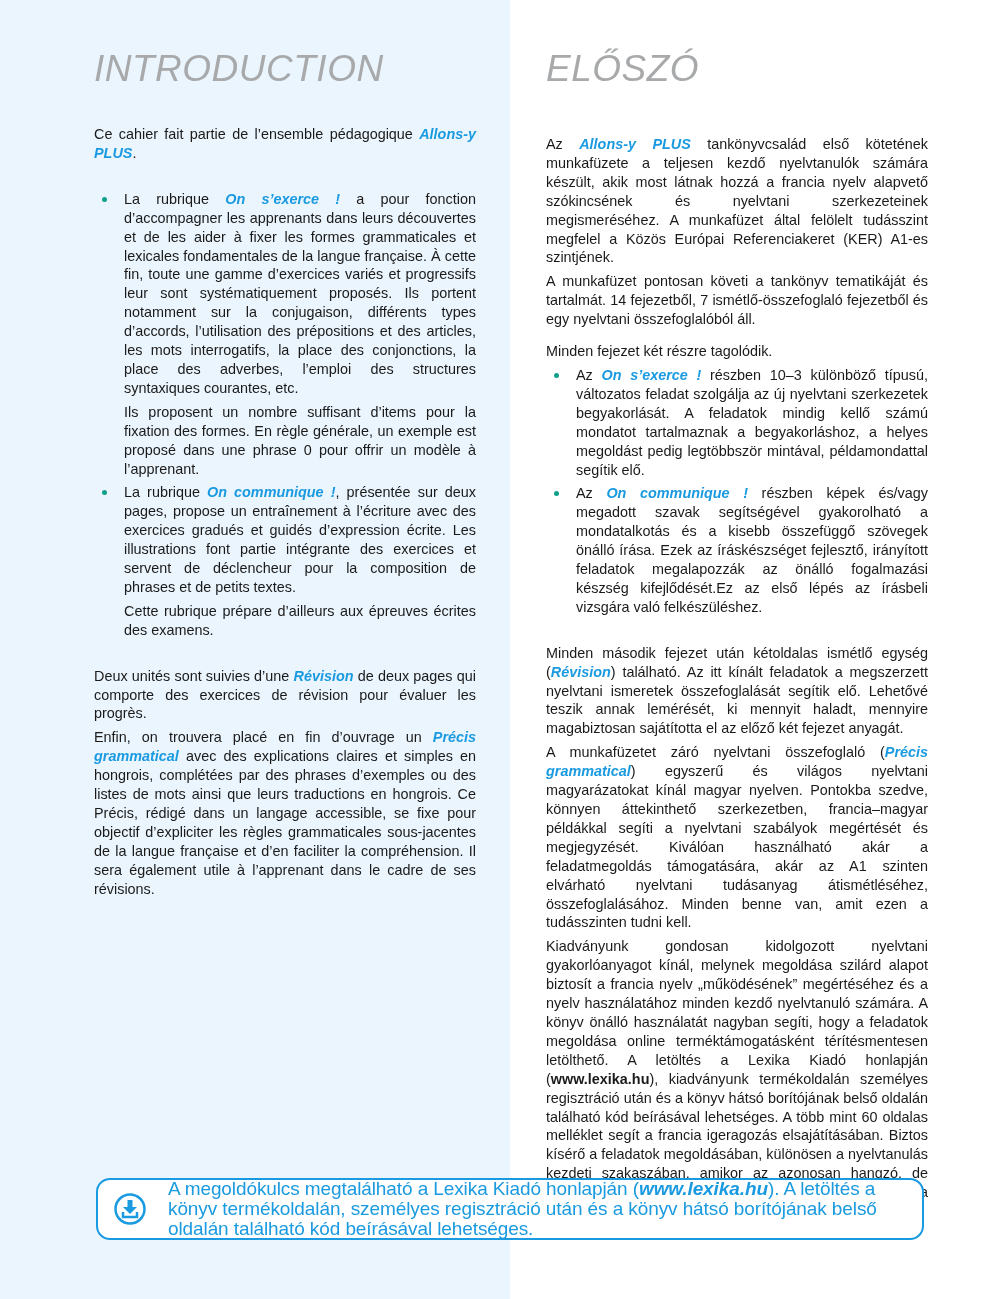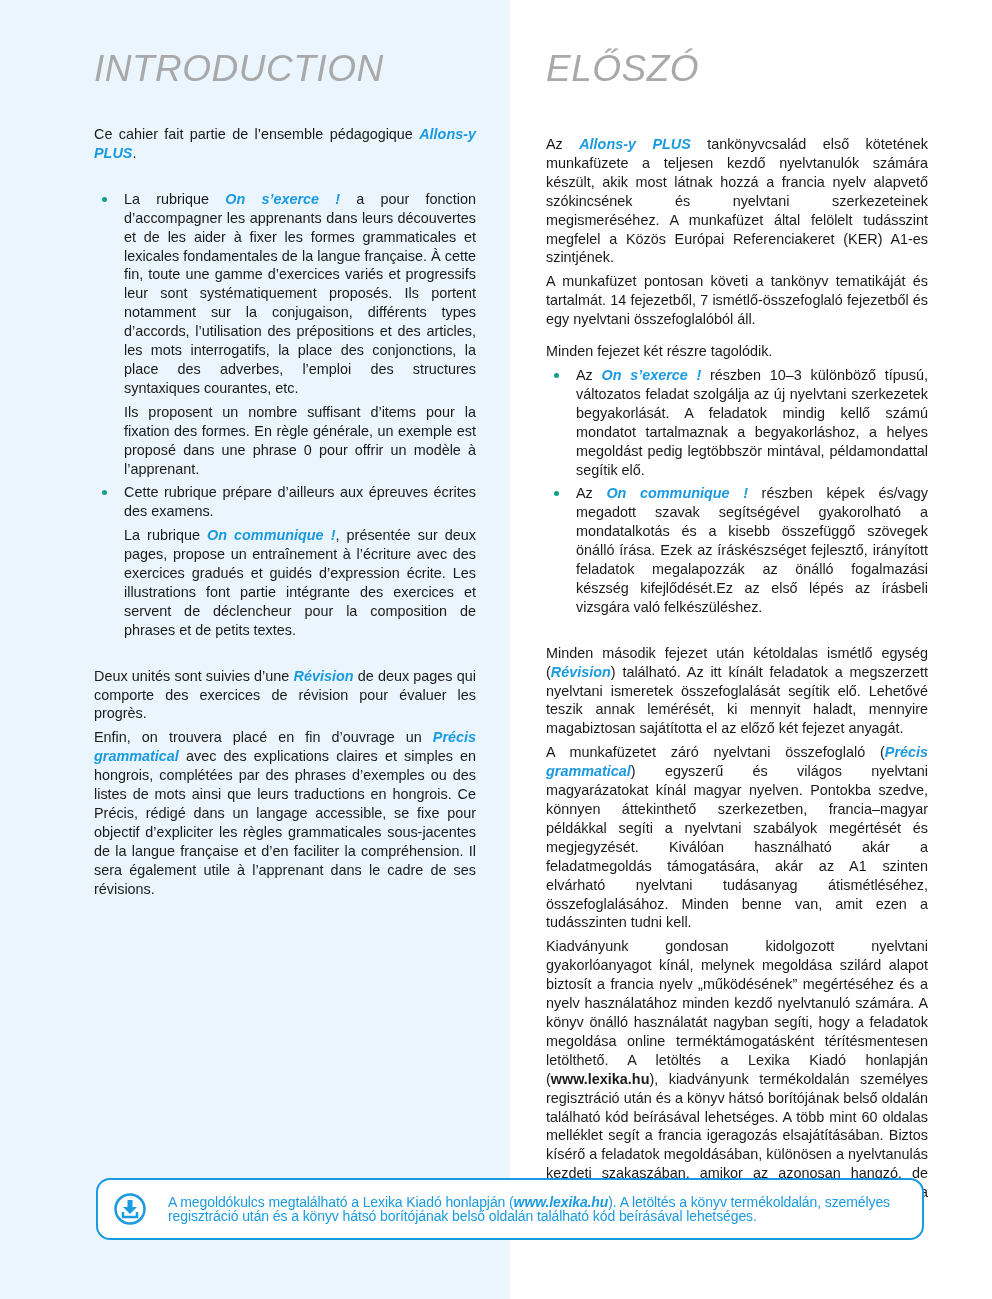--- a/index.html
+++ b/index.html
@@ -37,21 +37,21 @@
   li p { margin-bottom: 5px; }
   .notice {
     position: absolute; left: 96px; top: 1178px; width: 828px; height: 62px;
     border: 2.5px solid #1a9ae0; border-radius: 14px; background: #ffffff;
     box-sizing: border-box; display: flex; align-items: center;
   }
   .notice .icon-wrap {
     width: 32px; height: 32px; margin-left: 16px; margin-right: 22px; flex: none;
   }
   .notice .text {
-    color: #1a9ae0; font-size: 14px; line-height: 14px;
+    color: #1a9ae0; font-size: 19px; line-height: 20px;
     font-family: "Liberation Sans", sans-serif; letter-spacing: -0.1px;
   }
 </style>
 </head>
 <body>
 
 <div class="left-bg"></div>
 
 <div class="col col-left">
   <h1 class="title">INTRODUCTION</h1>
@@ -60,22 +60,22 @@
     <p><span>Ce cahier fait partie de l’ensemble pédagogique </span><span class="em">Allons-y PLUS</span><span>.</span></p>
     <div class="gap"></div>
     <ul>
       <li>
         <span class="bullet"></span>
         <p><span>La rubrique </span><span class="em">On s’exerce !</span><span> a pour fonction d’accompagner les apprenants dans leurs découvertes et de les aider à fixer les formes grammaticales et lexicales fondamentales de la langue française. À cette fin, toute une gamme d’exercices variés et progressifs leur sont systématiquement proposés. Ils portent notamment sur la conjugaison, différents types d’accords, l’utilisation des prépositions et des articles, les mots interrogatifs, la place des conjonctions, la place des adverbes, l’emploi des structures syntaxiques courantes, etc.</span></p>
         <p>Ils proposent un nombre suffisant d’items pour la fixation des formes. En règle générale, un exemple est proposé dans une phrase 0 pour offrir un modèle à l’apprenant.</p>
       </li>
       <li>
         <span class="bullet"></span>
+        <p><span>La rubrique </span><span class="em">On communique !</span><span>, présentée sur deux pages, propose un entraînement à l’écriture avec des exercices gradués et guidés d’expression écrite. Les illustrations font partie intégrante des exercices et servent de déclencheur pour la composition de phrases et de petits textes.</span></p>
         <p>Cette rubrique prépare d’ailleurs aux épreuves écrites des examens.</p>
-        <p><span>La rubrique </span><span class="em">On communique !</span><span>, présentée sur deux pages, propose un entraînement à l’écriture avec des exercices gradués et guidés d’expression écrite. Les illustrations font partie intégrante des exercices et servent de déclencheur pour la composition de phrases et de petits textes.</span></p>
       </li>
     </ul>
     <div class="gap"></div>
     <p><span>Deux unités sont suivies d’une </span><span class="em">Révision</span><span> de deux pages qui comporte des exercices de révision pour évaluer les progrès.</span></p>
     <p><span>Enfin, on trouvera placé en fin d’ouvrage un </span><span class="em">Précis grammatical</span><span> avec des explications claires et simples en hongrois, complétées par des phrases d’exemples ou des listes de mots ainsi que leurs traductions en hongrois. Ce Précis, rédigé dans un langage accessible, se fixe pour objectif d’expliciter les règles grammaticales sous-jacentes de la langue française et d’en faciliter la compréhension. Il sera également utile à l’apprenant dans le cadre de ses révisions.</span></p>
   </div>
 </div>
 
 <div class="col col-right">
   <h1 class="title">ELŐSZÓ</h1>

